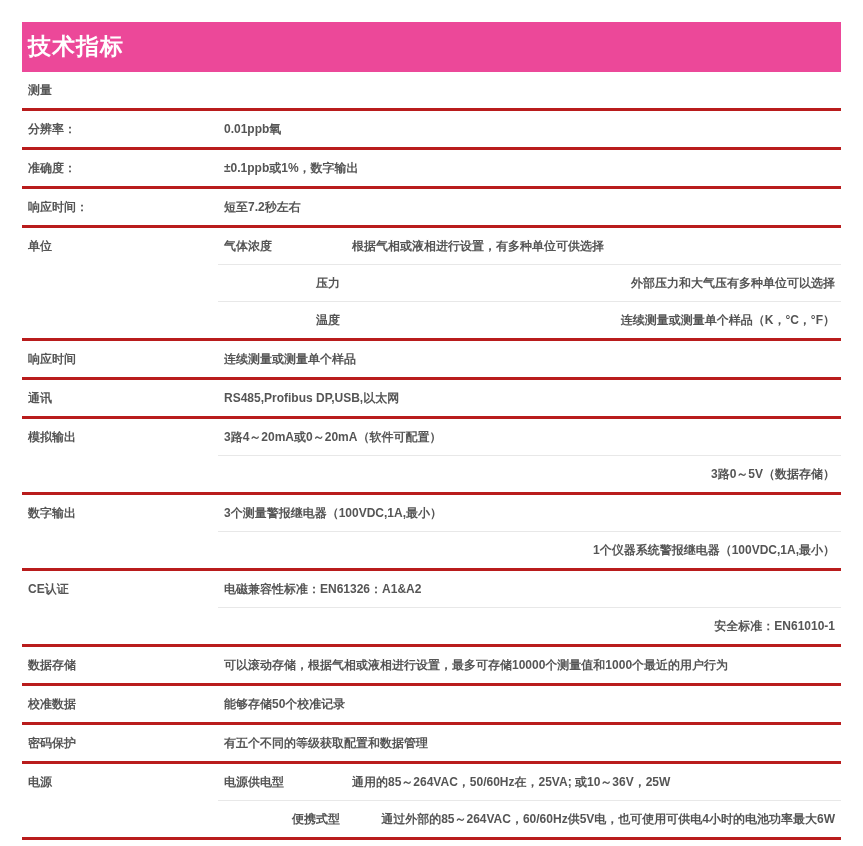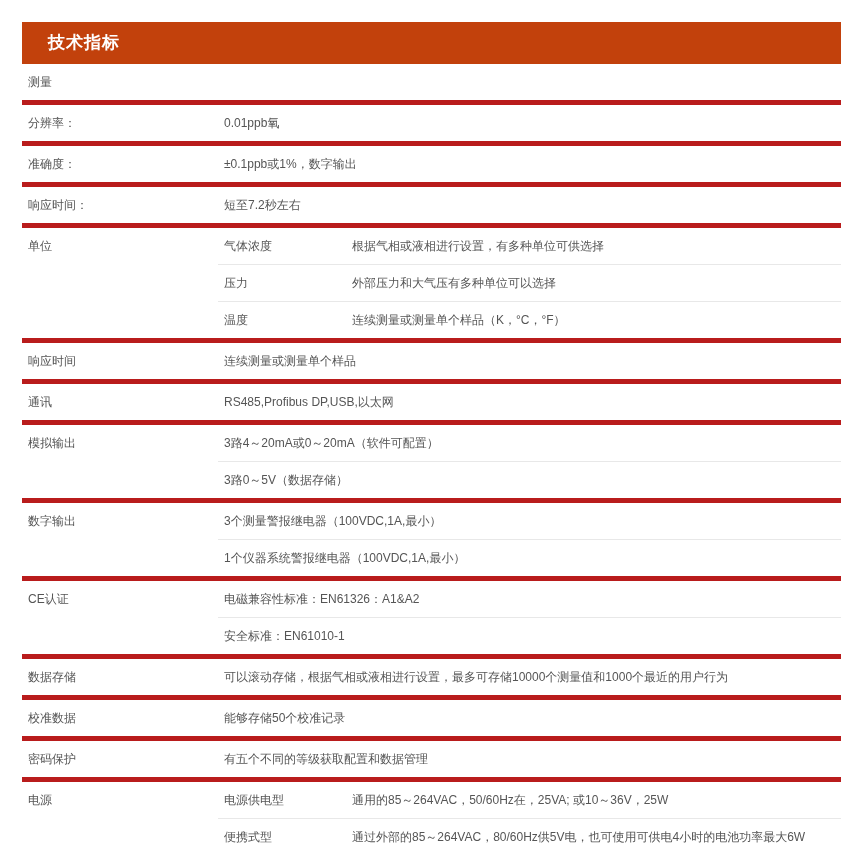--- a/index.html
+++ b/index.html
@@ -14,49 +14,51 @@
     color: #4a4a4a;
     font-size: 12px;
     -webkit-font-smoothing: antialiased;
   }
   .page {
     width: 863px;
     box-sizing: border-box;
     padding: 22px 22px 0 22px;
   }
   .title-bar {
-    background: #c2410c;
+    background: #ec4899;
     color: #ffffff;
-    font-size: 17px;
+    font-size: 23px;
     font-weight: bold;
     letter-spacing: 1px;
-    padding: 9px 14px 10px 26px;
+    padding: 9px 14px 10px 6px;
     box-sizing: border-box;
   }
   table.spec {
     width: 819px;
     border-collapse: collapse;
     table-layout: fixed;
   }
   table.spec td {
     vertical-align: top;
     padding: 9px 6px 9px 6px;
     line-height: 1.5;
     color: #555555;
     font-size: 12px;
+    font-weight: bold;
   }
   .col-a { width: 196px; }
   .col-b { width: 128px; }
   .col-c { width: auto; }
   tr.sec-top > td {
-    border-top: 5px solid #b91c1c;
+    border-top: 3px solid #b91c1c;
   }
   tr.sub > td.col-b,
   tr.sub > td.col-c {
     border-top: 1px solid #e8e8e8;
+    text-align: right;
   }
   .lbl { color: #555555; }
   .val { color: #555555; }
 </style>
 </head>
 <body>
 
 <div class="page">
 
   <div class="title-bar">技术指标</div>
@@ -153,21 +155,21 @@
         <td class="col-b val" colspan="2">有五个不同的等级获取配置和数据管理</td>
       </tr>
 
       <tr class="sec-top">
         <td class="col-a lbl" rowspan="2">电源</td>
         <td class="col-b val">电源供电型</td>
         <td class="col-c val">通用的85～264VAC，50/60Hz在，25VA; 或10～36V，25W</td>
       </tr>
       <tr class="sub">
         <td class="col-b val">便携式型</td>
-        <td class="col-c val">通过外部的85～264VAC，80/60Hz供5V电，也可使用可供电4小时的电池功率最大6W</td>
+        <td class="col-c val">通过外部的85～264VAC，60/60Hz供5V电，也可使用可供电4小时的电池功率最大6W</td>
       </tr>
 
       <tr class="sec-top">
         <td class="col-a lbl" rowspan="3">外壳</td>
         <td class="col-b val">壁挂式/管式</td>
         <td class="col-c val">不锈钢，IP65</td>
       </tr>
       <tr class="sub">
         <td class="col-b val">面板式</td>
         <td class="col-c val">铝</td>

